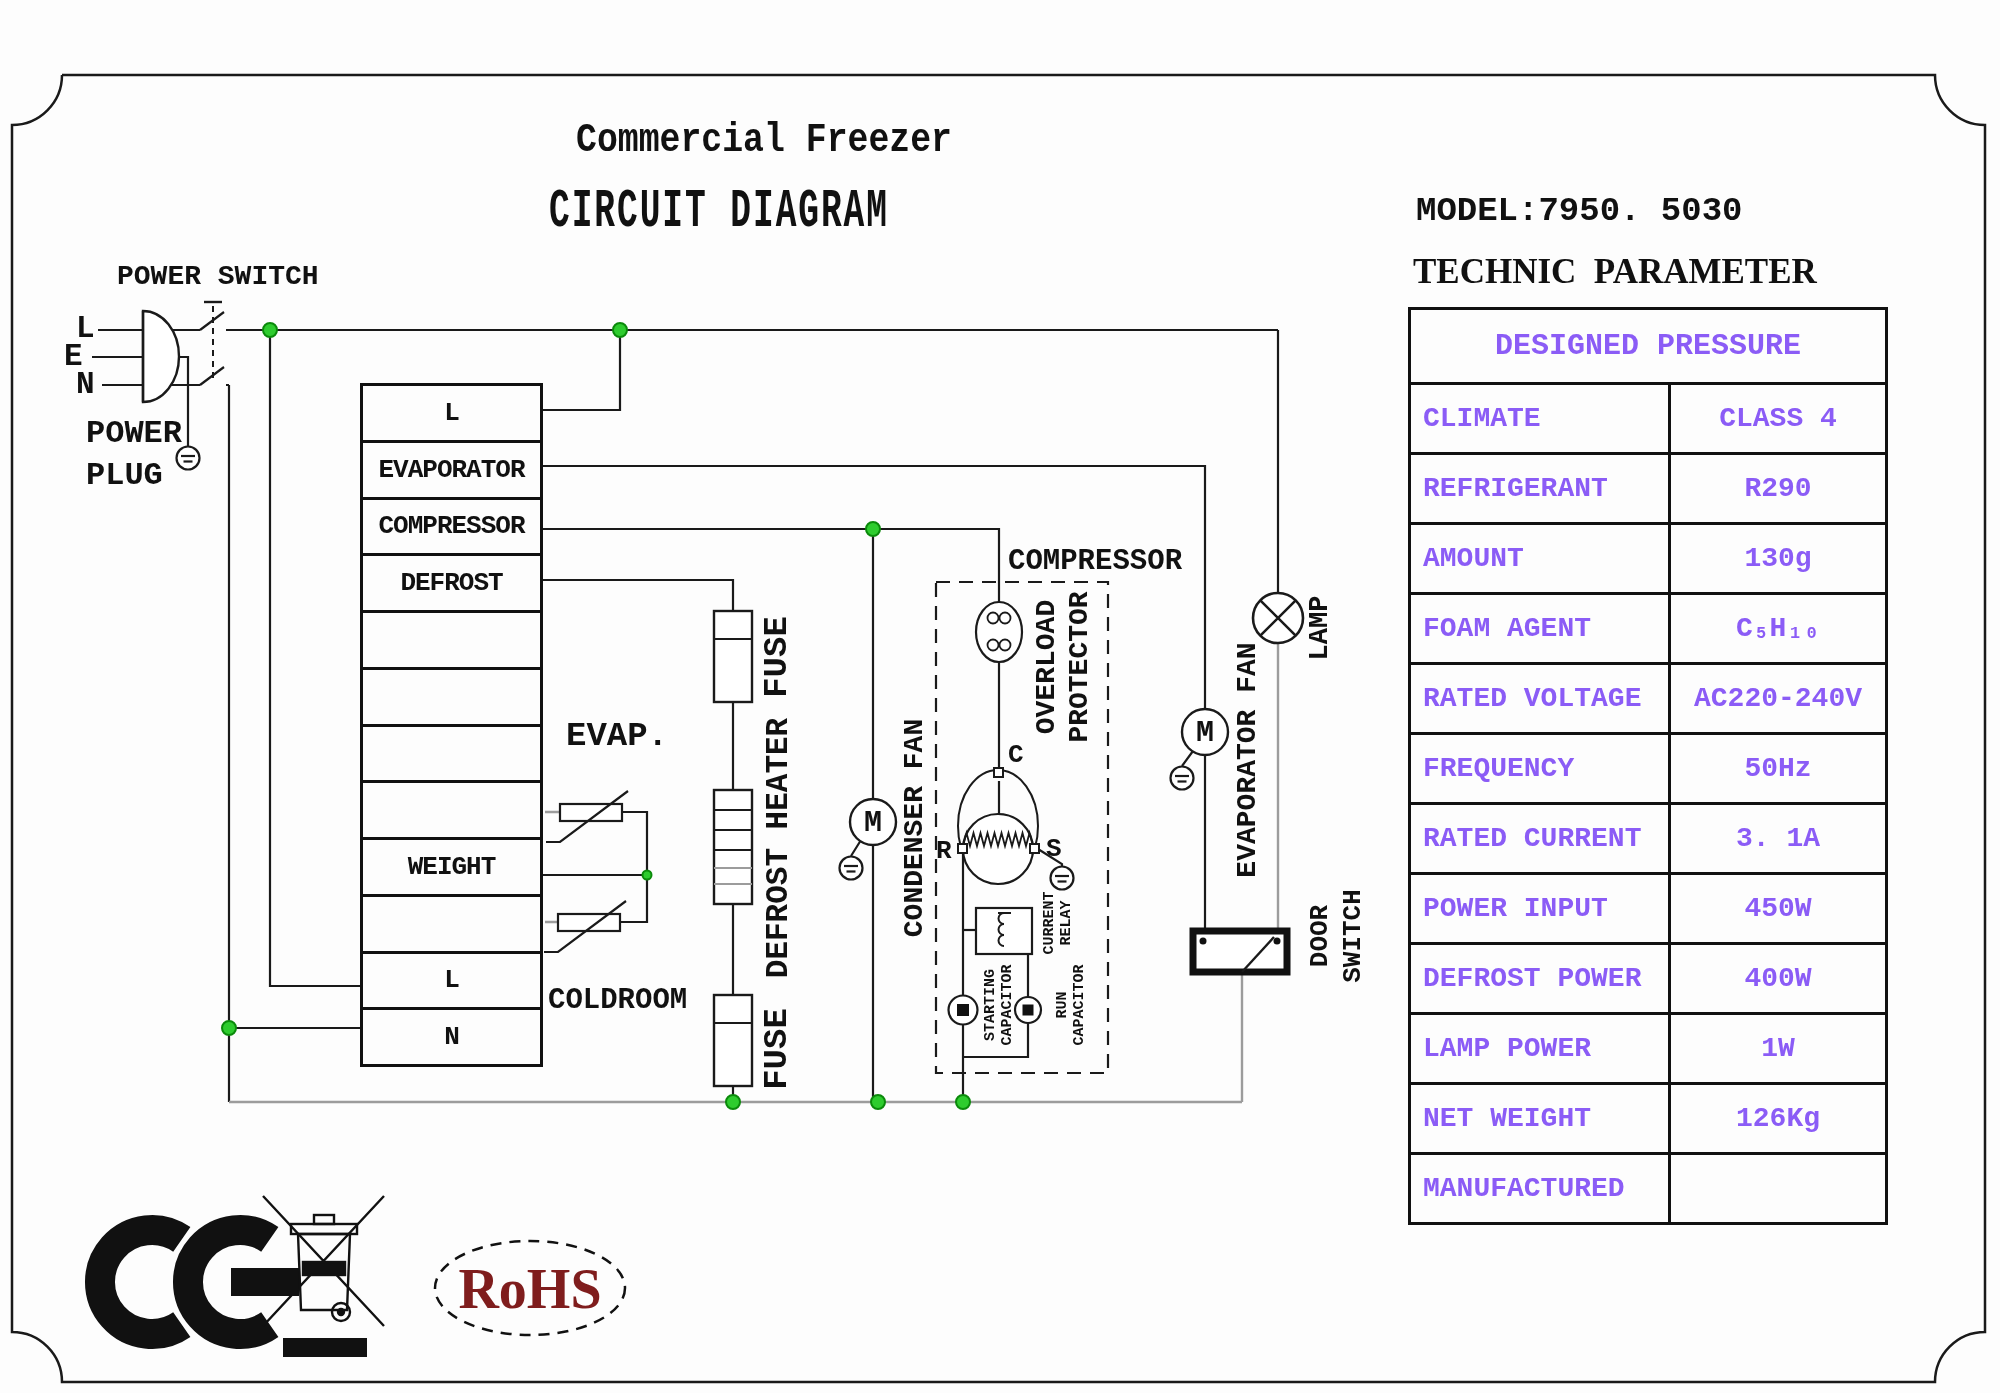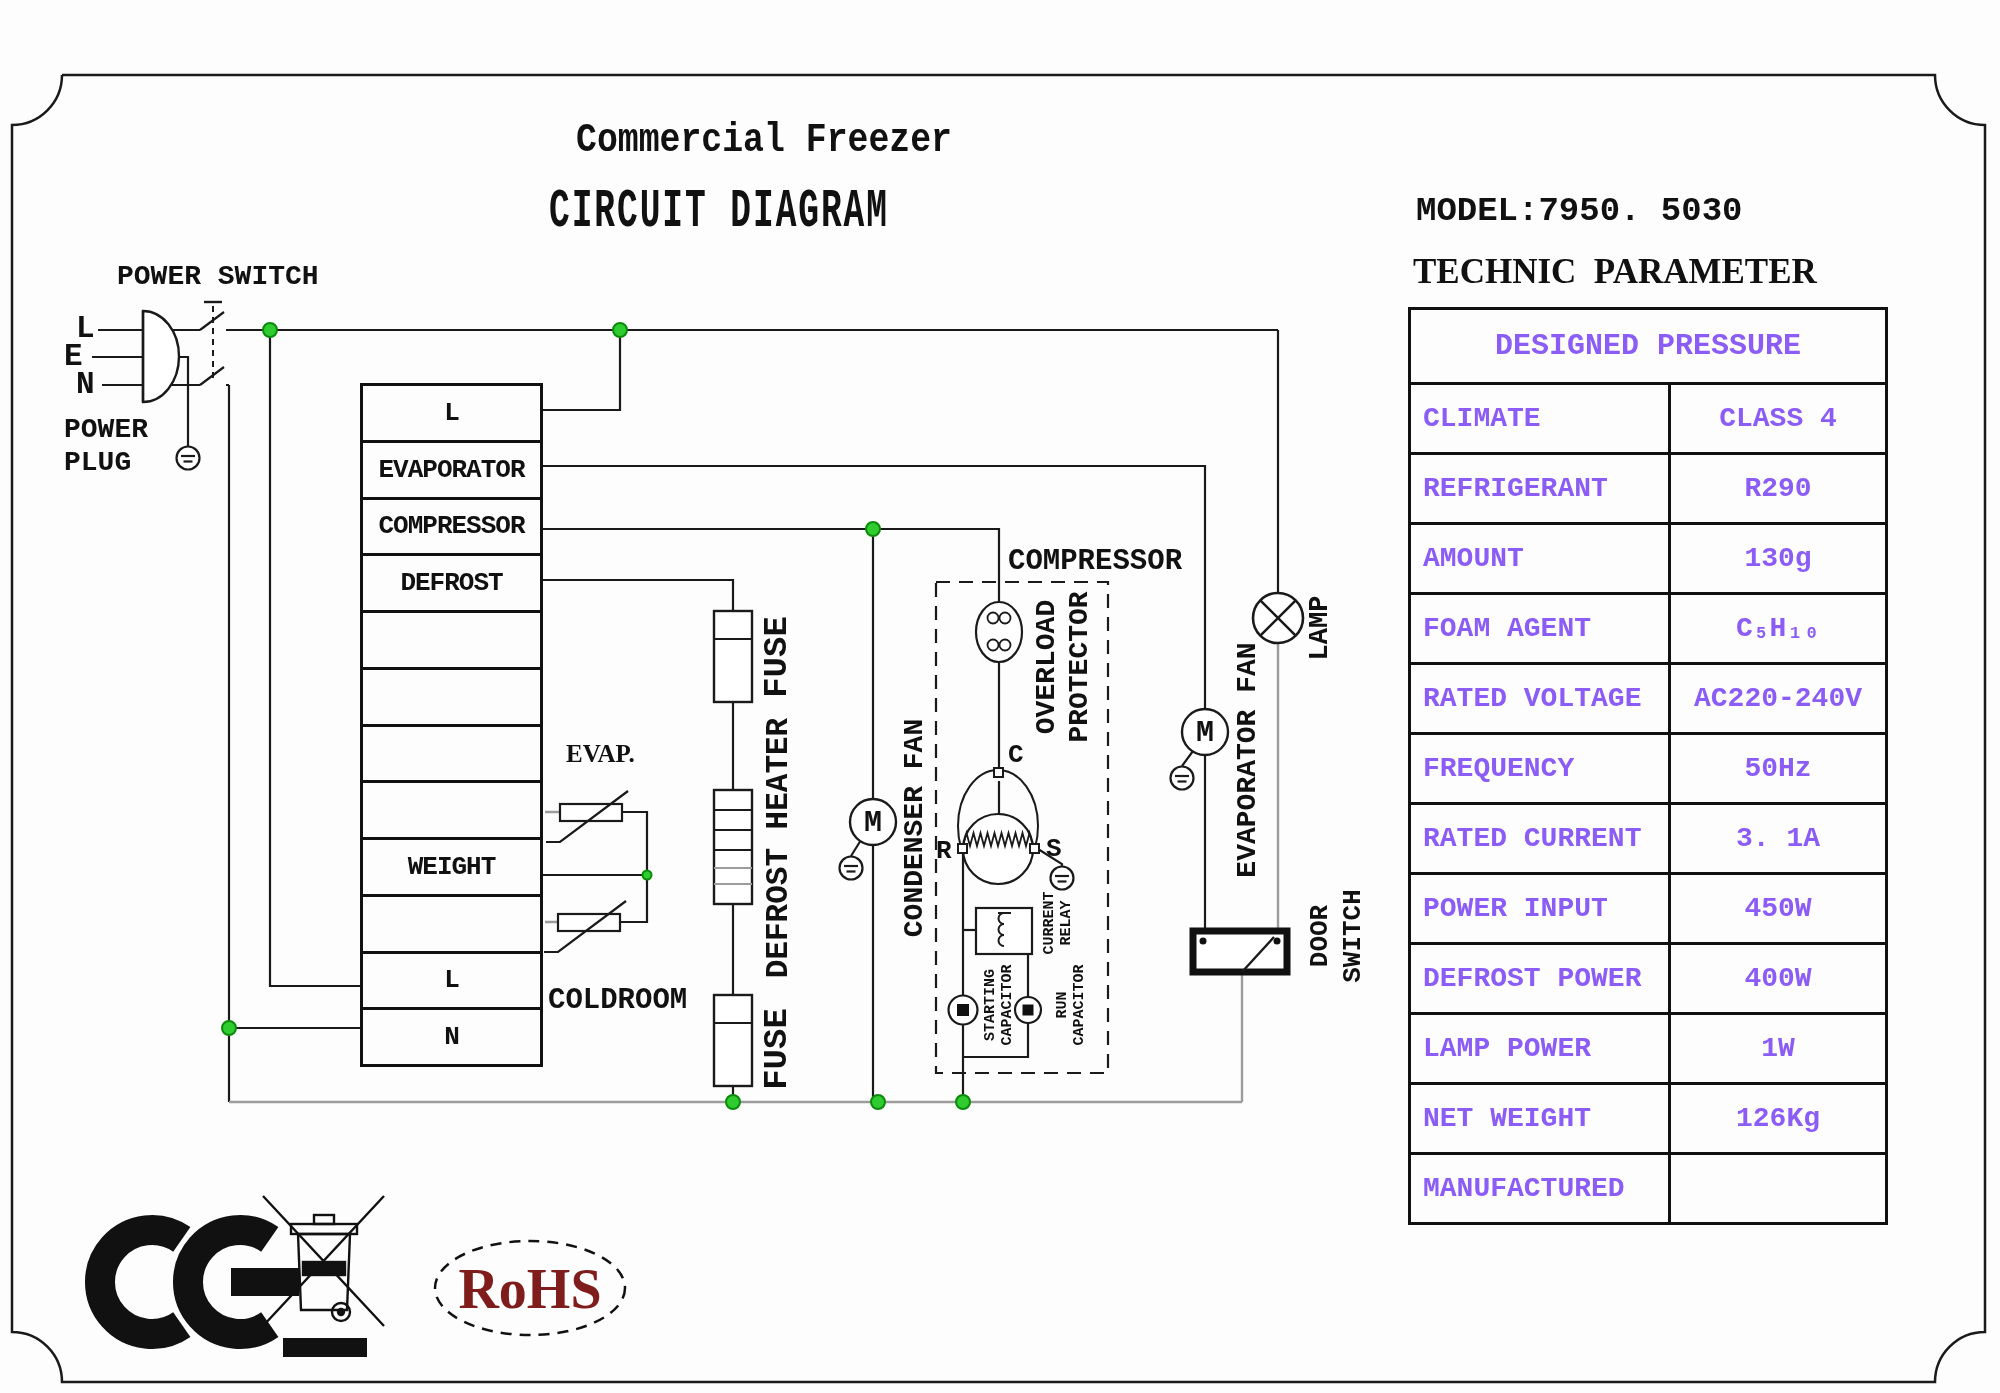--- a/index.html
+++ b/index.html
@@ -218,38 +218,38 @@
     <ellipse cx="530" cy="1288" rx="95" ry="47" fill="none" stroke="#111" stroke-width="2.5" stroke-dasharray="11,8"></ellipse>
   </svg>
 
   <div class="abs c" style="left:764px;top:140px;font-size:40px;transform:translate(-50%,-50%) scaleX(.87);">Commercial Freezer</div>
   <div class="abs c" style="left:719px;top:211px;font-size:54px;letter-spacing:3px;transform:translate(-50%,-50%) scaleX(.64);">CIRCUIT DIAGRAM</div>
 
   <div class="abs" style="left:117px;top:261px;font-size:28px;">POWER SWITCH</div>
   <div class="abs" style="left:76px;top:311px;font-size:31px;">L</div>
   <div class="abs" style="left:64px;top:339px;font-size:31px;">E</div>
   <div class="abs" style="left:76px;top:367px;font-size:31px;">N</div>
-  <div class="abs wrap" style="left:64px;top:413px;width:122px;font-size:28px;line-height:33px;">POWER PLUG</div>
+  <div class="abs wrap" style="left:86px;top:413px;width:122px;font-size:32px;line-height:42px;">POWER PLUG</div>
 
   <div class="tblock">
     <div class="trow">L</div>
     <div class="trow">EVAPORATOR</div>
     <div class="trow">COMPRESSOR</div>
     <div class="trow">DEFROST</div>
     <div class="trow"></div>
     <div class="trow"></div>
     <div class="trow"></div>
     <div class="trow"></div>
     <div class="trow">WEIGHT</div>
     <div class="trow"></div>
     <div class="trow">L</div>
     <div class="trow">N</div>
   </div>
 
-  <div class="abs" style="left:566px;top:740px;font-size:25px;font-family:Liberation Serif, serif;">EVAP.</div>
+  <div class="abs" style="left:566px;top:717px;font-size:34px;">EVAP.</div>
   <div class="abs" style="left:548px;top:984px;font-size:29px;">COLDROOM</div>
 
   <div class="vlabel" style="left:777px;top:657px;font-size:34px;">FUSE</div>
   <div class="vlabel" style="left:779px;top:848px;font-size:31px;">DEFROST HEATER</div>
   <div class="vlabel" style="left:777px;top:1049px;font-size:34px;">FUSE</div>
 
   <div class="vlabel" style="left:915px;top:828px;font-size:28px;">CONDENSER FAN</div>
   <div class="vlabel" style="left:1248px;top:760px;font-size:28px;">EVAPORATOR FAN</div>
   <div class="abs c" style="left:873px;top:823px;font-size:30px;">M</div>
   <div class="abs c" style="left:1205px;top:733px;font-size:30px;">M</div>

